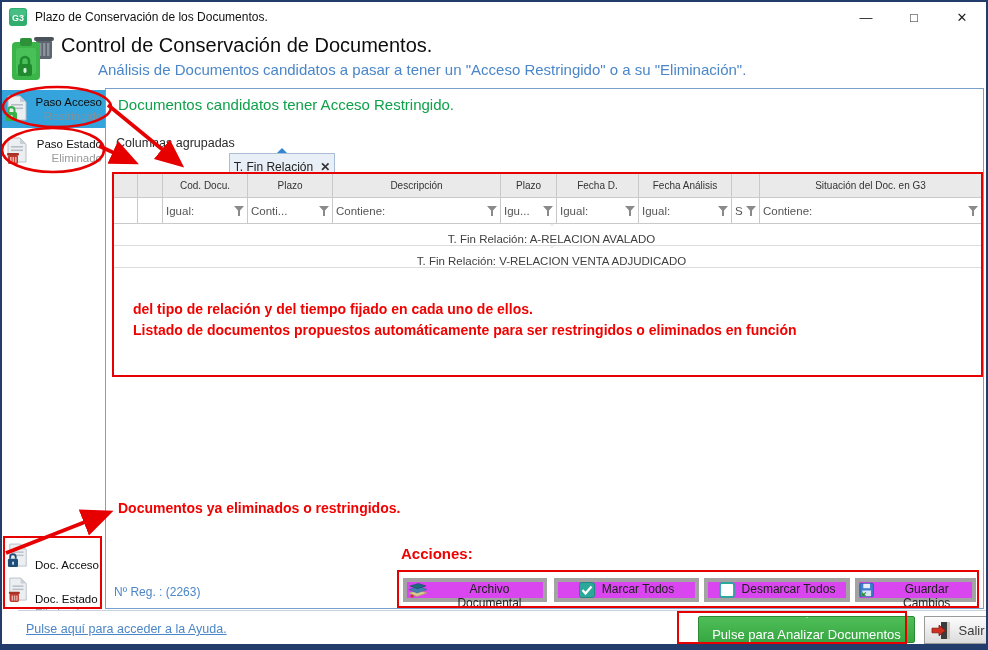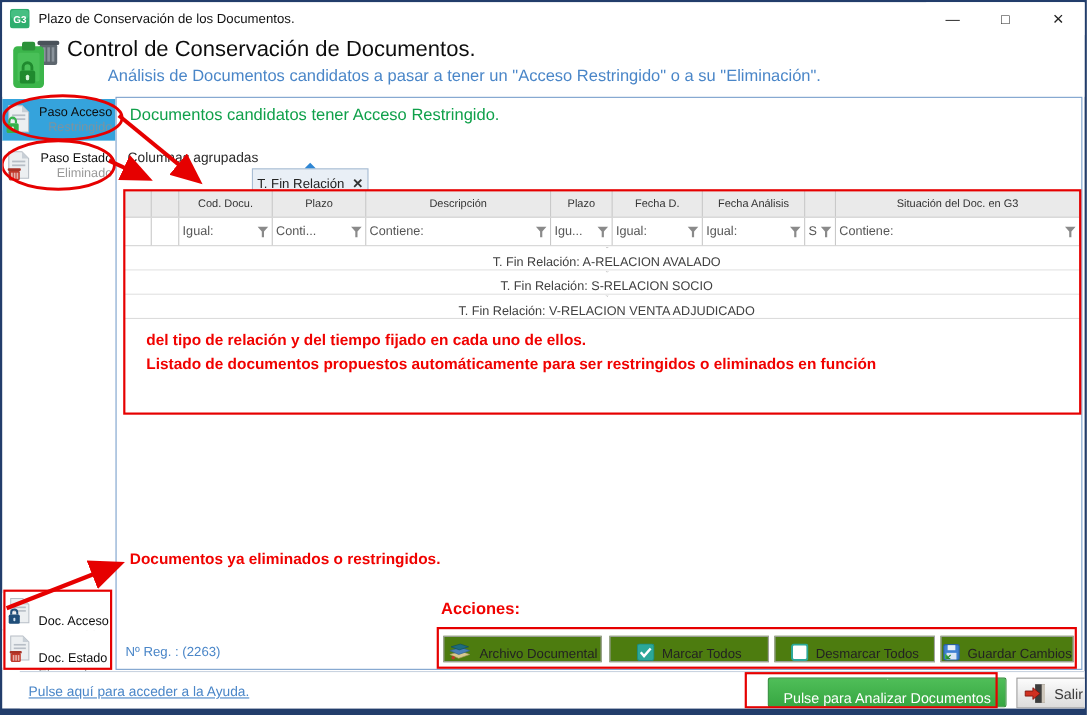--- a/index.html
+++ b/index.html
@@ -51,21 +51,21 @@
   .tcell { border-right:1px solid #c9c9c9; height:100%; display:flex; align-items:center; }
   .thead .tcell { justify-content:center; font-size:10px; color:#333; }
   .tfilter .tcell { justify-content:space-between; padding:0 3px; font-size:11.5px; color:#555; }
   .c0{width:25px}.c1{width:25px}.c2{width:85px}.c3{width:85px}.c4{width:168px}.c5{width:56px}.c6{width:82px}.c7{width:93px}.c8{width:28px}.c9{flex:1}
   .grow { height:22px; border-bottom:1px solid #dcdcdc; display:flex; align-items:center; padding-left:8px; gap:7px; font-size:11.5px; color:#404040; background:#fff;flex-direction:column; }
   .note-red { position:absolute; left:20px; top:126px; font-size:14px; font-weight:bold; color:#f00200; line-height:21px; }
   .note-red span { display:block; }
   
   .done-note { position:absolute; left:12px; top:411px; font-size:14px; font-weight:bold; color:#f00200; }
   .actions-label { position:absolute; left:295px; top:456px; font-size:15px; font-weight:bold; color:#f00200; }
-  .act-btn { position:absolute; top:489px; height:24px; background:#4d7c0f; border:1px solid #a3a3a3; display:flex; align-items:flex-end; justify-content:center; gap:7px; font-size:12px; color:#222; font-family:inherit; padding:0; }
+  .act-btn { position:absolute; top:489px; height:24px; background:#d946ef; border:4px solid #a3a3a3; display:flex; align-items:flex-start; justify-content:center; gap:7px; font-size:12px; color:#222; font-family:inherit; padding:0; }
   .btn-archive { left:297px; width:144px; }
   .btn-mark { left:448px; width:145px; }
   .btn-unmark { left:598px; width:146px; }
   .btn-save { left:749px; width:121px; }
   .nreg { position:absolute; left:8px; top:496px; font-size:12px; color:#4a86c8; }
   
   .footer { position:absolute; left:16px; top:608px; width:984px; height:34px; background:#fff; border-top:1px solid #c9d3e0; }
   .help-link { position:absolute; left:8px; top:11px; font-size:12.5px; color:#4a86c8; text-decoration:underline; }
   .analyze-btn { position:absolute; left:680px; top:5px; width:217px; height:27px; background:linear-gradient(#4fbe58,#37a742); border:1px solid #2c8a35; border-radius:2px; color:#fff; font-size:13px; display:flex; align-items:center; justify-content:center; gap:9px; font-family:inherit; padding:0;flex-direction:column; }
   .exit-btn { position:absolute; left:906px; top:5px; width:68px; height:28px; background:linear-gradient(#fcfcfc,#dcdcdc); border:1px solid #9a9a9a; font-size:13px; color:#3a3a3a; display:flex; align-items:center; justify-content:center; gap:6px; font-family:inherit; padding:0; }
@@ -268,26 +268,20 @@
       <div class="grow">
         <svg width="10" height="8" viewBox="0 0 10 8">
             <polyline points="1,2 5,6 9,2" fill="none" stroke="#6f6f6f" stroke-width="1.4"></polyline>
           </svg>
         <span>T. Fin Relación: A-RELACION AVALADO</span>
       </div>
       <div class="grow">
         <svg width="10" height="8" viewBox="0 0 10 8">
             <polyline points="1,2 5,6 9,2" fill="none" stroke="#6f6f6f" stroke-width="1.4"></polyline>
           </svg>
-        <span>T. Fin Relación: S-RELACION SOCIO</span>
-      </div>
-      <div class="grow">
-        <svg width="10" height="8" viewBox="0 0 10 8">
-            <polyline points="1,2 5,6 9,2" fill="none" stroke="#6f6f6f" stroke-width="1.4"></polyline>
-          </svg>
         <span>T. Fin Relación: V-RELACION VENTA ADJUDICADO</span>
       </div>
       <div class="note-red">
         <span>del tipo de relación y del tiempo fijado en cada uno de ellos.</span>
         <span>Listado de documentos propuestos automáticamente para ser restringidos o eliminados en función</span>
       </div>
     </div>
 
     <div class="done-note">Documentos ya eliminados o restringidos.</div>
     <div class="actions-label">Acciones:</div>

